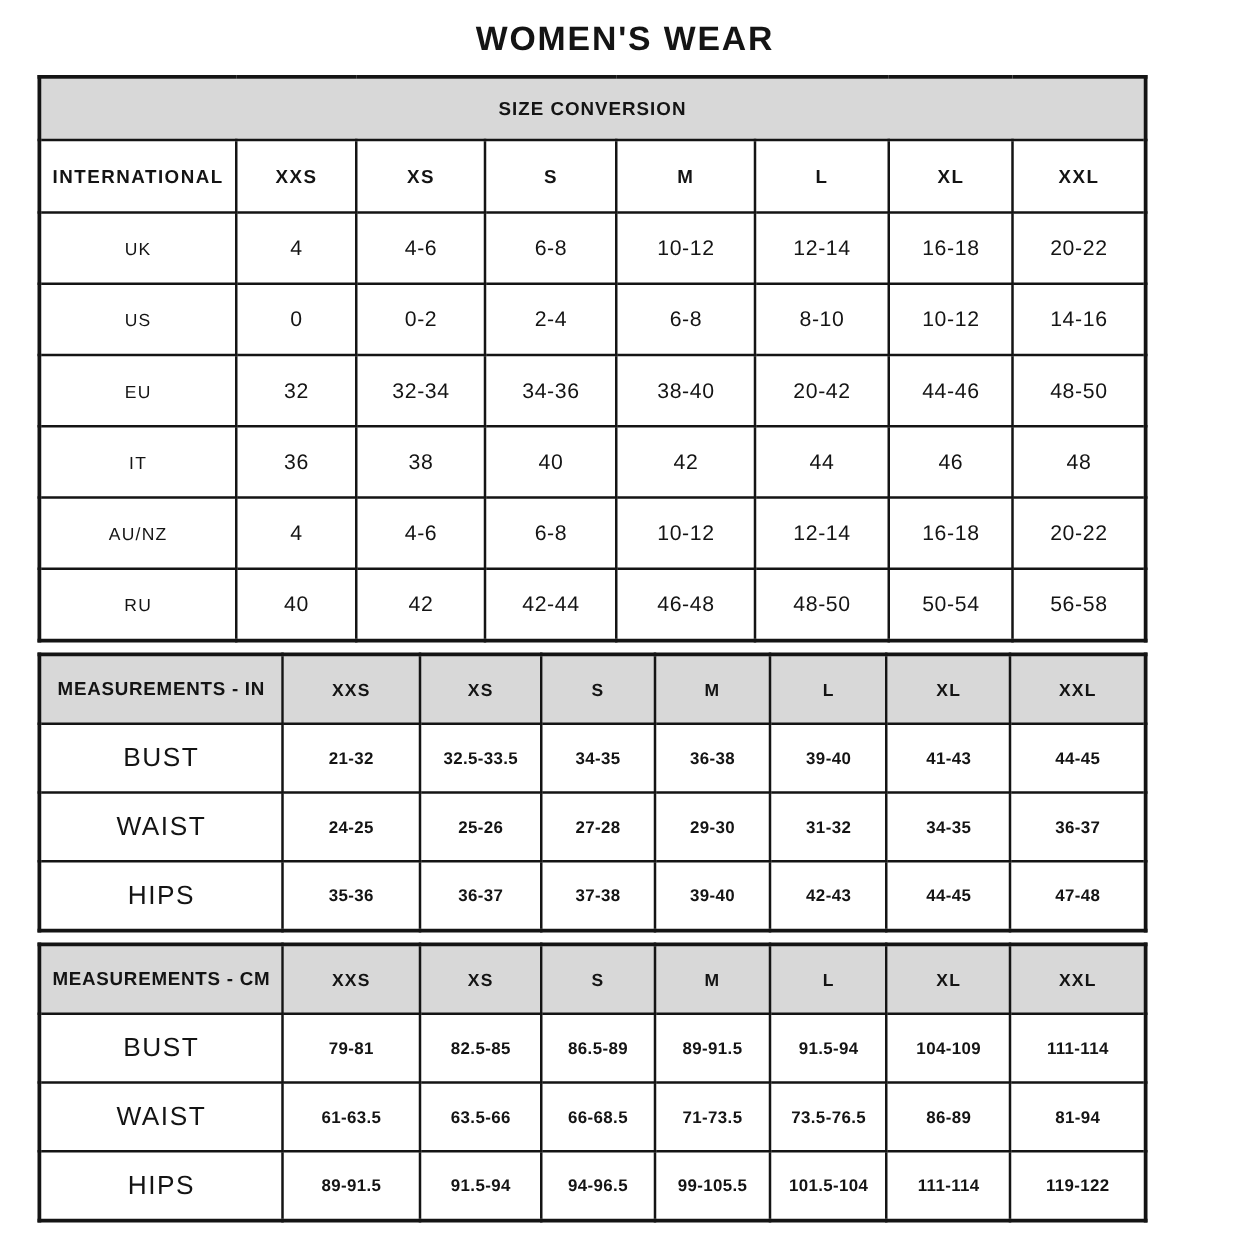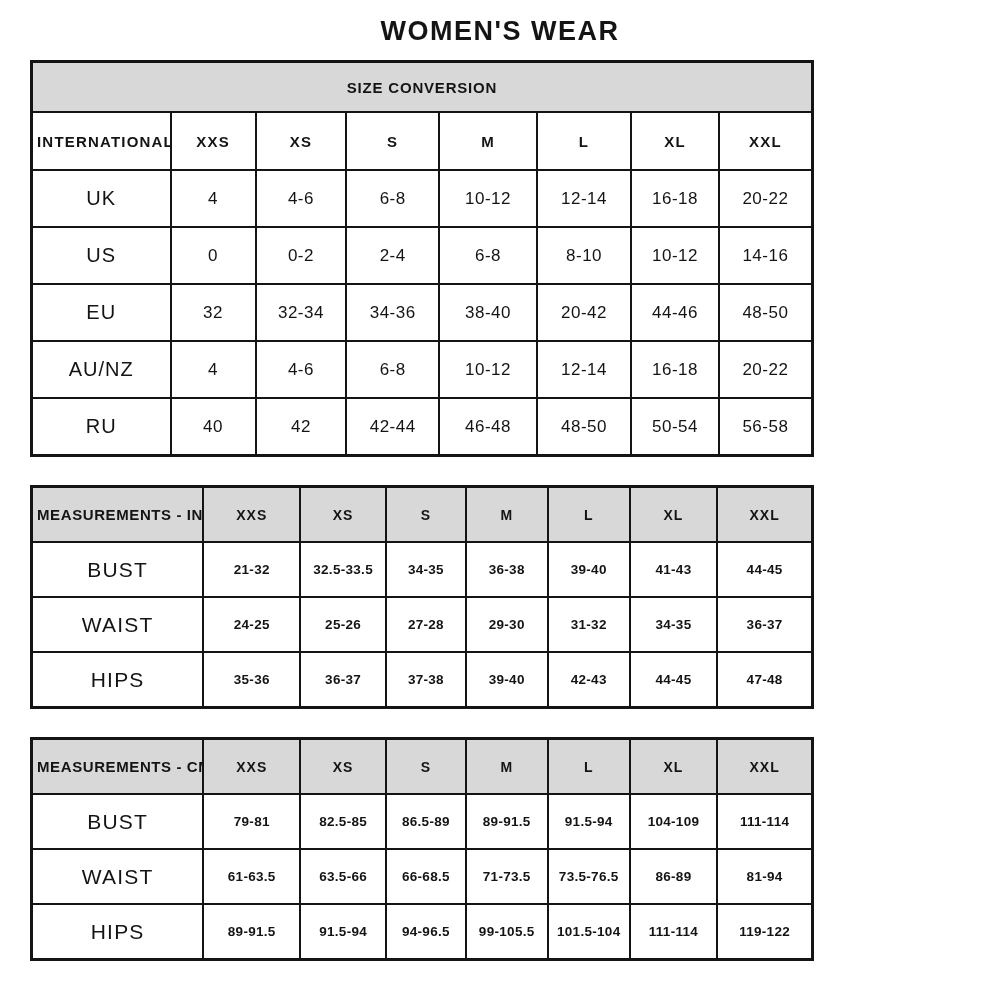--- a/index.html
+++ b/index.html
@@ -18,25 +18,25 @@
   }
   .page-title {
     text-align: center;
     font-size: 27px;
     font-weight: 700;
     letter-spacing: 1.5px;
     margin: 4px 0 13px 0;
     color: #141414;
   }
   table {
-    width: 784px;
+    width: 888px;
     border-collapse: collapse;
     table-layout: fixed;
     border: 3px solid #141414;
-    margin-bottom: 28px;
+    margin-bottom: 8px;
   }
   th, td {
     border: 2px solid #141414;
     text-align: center;
     vertical-align: middle;
     padding: 0 4px;
     overflow: hidden;
     white-space: nowrap;
   }
   
@@ -50,21 +50,21 @@
   .t1 .colhead-row th {
     height: 56px;
     background: #ffffff;
     font-weight: 700;
     font-size: 15px;
     letter-spacing: 1.2px;
   }
   .t1 .data-row th {
     height: 55px;
     font-weight: 400;
-    font-size: 20px;
+    font-size: 14px;
     letter-spacing: 1px;
   }
   .t1 .data-row td {
     font-weight: 400;
     font-size: 17px;
     letter-spacing: 0.5px;
   }
   
   .tm .head-row th {
     height: 53px;
@@ -143,20 +143,30 @@
       </tr>
       <tr class="data-row">
         <th>EU</th>
         <td>32</td>
         <td>32-34</td>
         <td>34-36</td>
         <td>38-40</td>
         <td>20-42</td>
         <td>44-46</td>
         <td>48-50</td>
+      </tr>
+      <tr class="data-row">
+        <th>IT</th>
+        <td>36</td>
+        <td>38</td>
+        <td>40</td>
+        <td>42</td>
+        <td>44</td>
+        <td>46</td>
+        <td>48</td>
       </tr>
       <tr class="data-row">
         <th>AU/NZ</th>
         <td>4</td>
         <td>4-6</td>
         <td>6-8</td>
         <td>10-12</td>
         <td>12-14</td>
         <td>16-18</td>
         <td>20-22</td>

